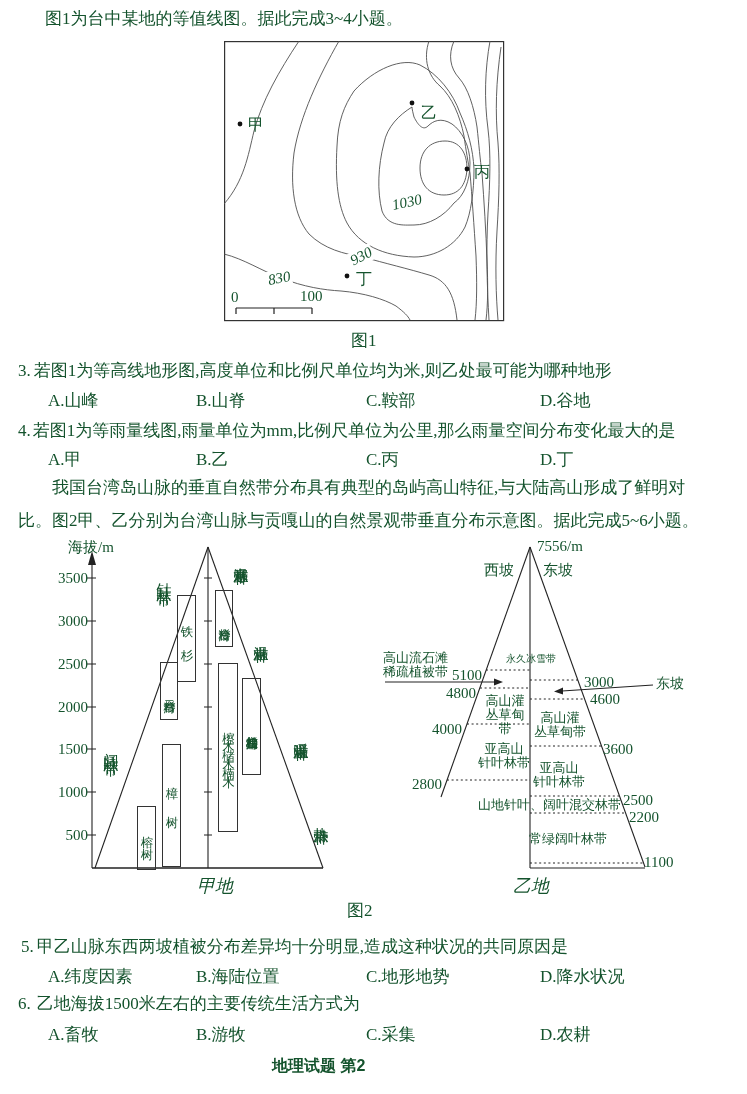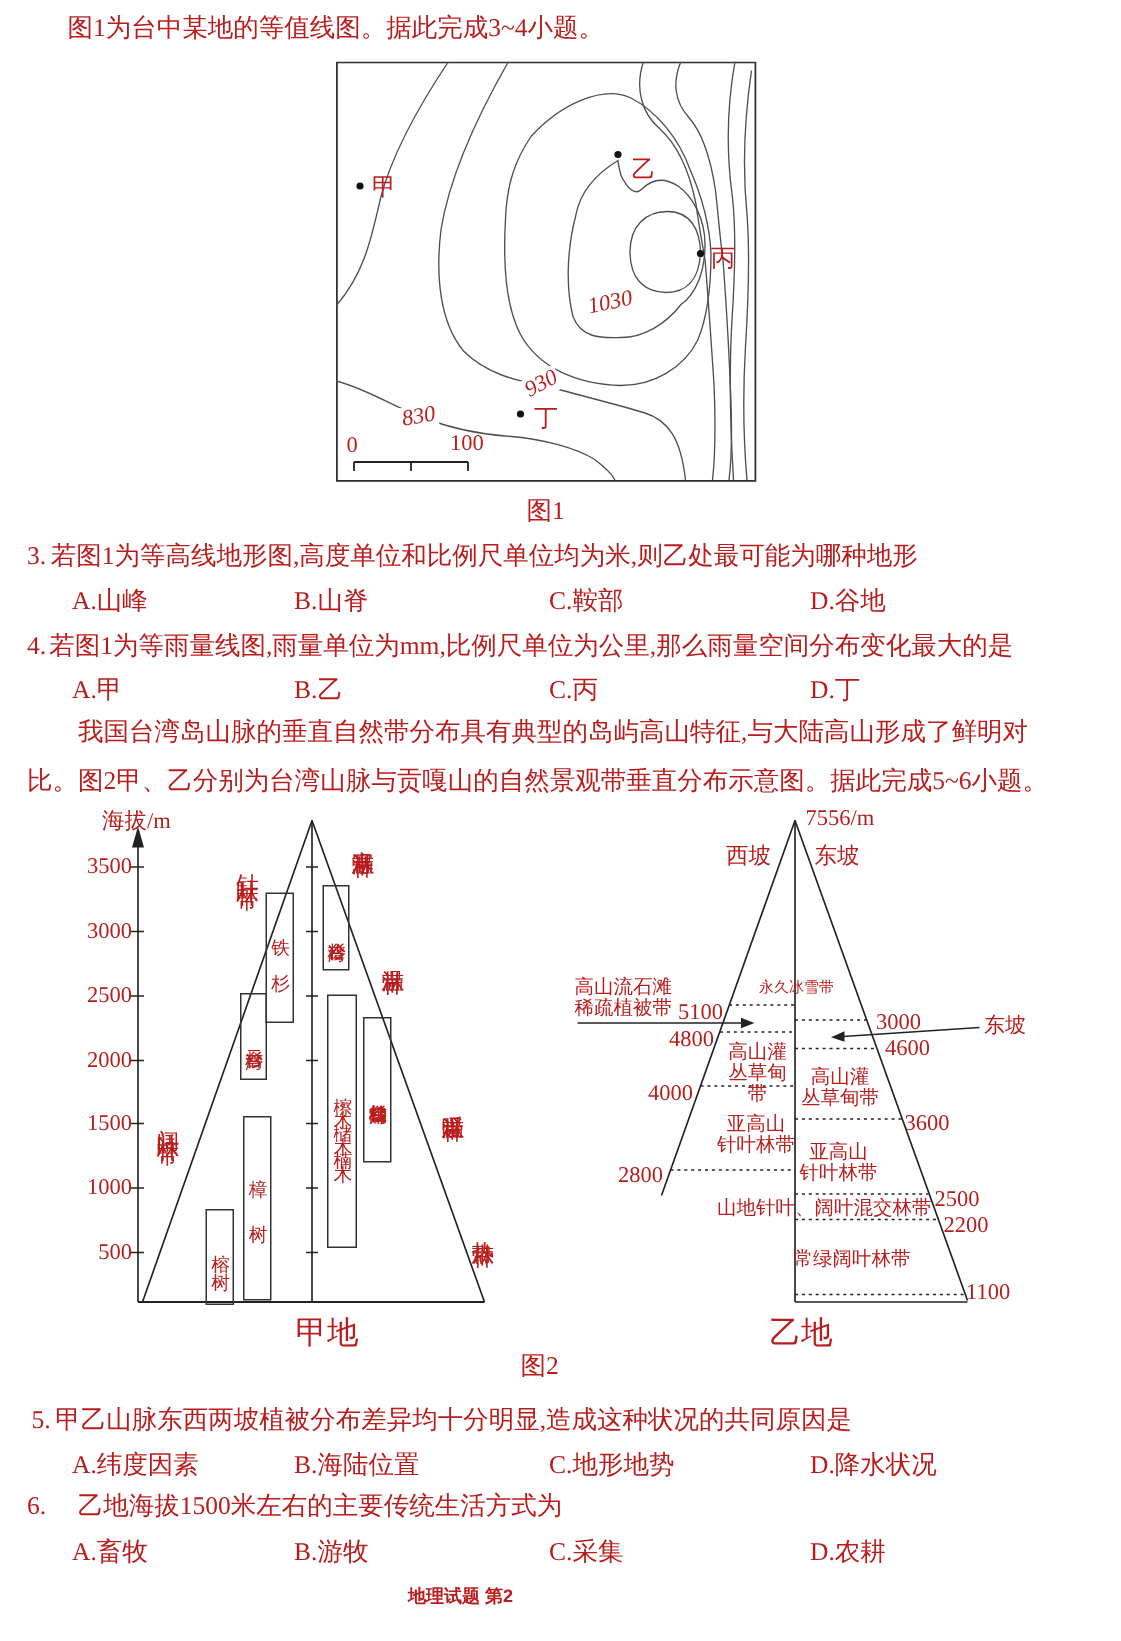--- a/index.html
+++ b/index.html
@@ -1,38 +1,38 @@
 <!DOCTYPE html>
 <html><head>
 <meta charset="utf-8">
 <style>
   html,body{margin:0;padding:0;background:#fff;}
   .page{position:relative;width:747px;height:1094px;background:#fff;overflow:hidden;
-        font-family:"Liberation Serif","DejaVu Serif",serif;color:#b91c1c;}
+        font-family:"Liberation Serif","DejaVu Serif",serif;color:#14532d;}
   .t{position:absolute;white-space:nowrap;font-size:17px;line-height:19px;}
   .optrow{position:absolute;left:0;top:0;width:597px;height:20px;}
   .opt{position:absolute;font-size:17px;white-space:nowrap;}
   .fig{position:absolute;}
   .fig svg{position:absolute;left:0;top:0;}
   .maplbl{position:absolute;font-size:16px;white-space:nowrap;}
   .clabel{position:absolute;font-style:italic;font-size:15px;background:#fff;padding:0 1px;white-space:nowrap;}
   .snum{position:absolute;font-size:15px;white-space:nowrap;}
   .axnum{position:absolute;width:32px;text-align:right;font-size:15px;white-space:nowrap;}
   .vtext{position:absolute;writing-mode:vertical-rl;text-orientation:upright;font-size:15px;letter-spacing:3px;white-space:nowrap;line-height:16px;}
   .zbox{position:absolute;border:1px solid #333;display:flex;align-items:center;justify-content:center;background:#fff0;}
   .zbox span{writing-mode:vertical-rl;text-orientation:upright;font-size:12.5px;line-height:13px;white-space:nowrap;}
   .sp12 span{letter-spacing:12px;}
   .sp24 span{letter-spacing:24px;}
   .sp30 span{letter-spacing:30px;}
   .sp9 span{letter-spacing:9px;}
   .sp0 span{letter-spacing:0px;font-size:12px;}
   .zlbl{position:absolute;font-size:13px;line-height:14px;white-space:pre-line;text-align:center;}
   .zlbl-left{text-align:left;}
-  .base-lbl{position:absolute;font-size:21px;white-space:nowrap;}
-  .footer{position:absolute;font-family:"Liberation Sans","DejaVu Sans",sans-serif;font-weight:700;font-size:12px;white-space:nowrap;}
+  .base-lbl{position:absolute;font-size:18px;white-space:nowrap;font-style:italic;}
+  .footer{position:absolute;font-family:"Liberation Sans","DejaVu Sans",sans-serif;font-weight:700;font-size:16px;white-space:nowrap;}
   svg path, svg line, svg polyline{fill:none;}
 </style>
 </head>
 <body>
 
 <div class="page">
 
   <div class="t" style="left:45px;top:9px;">图1为台中某地的等值线图。据此完成3~4小题。</div>
 
   <div class="fig" style="left:224px;top:41px;width:281px;height:281px;">
@@ -207,21 +207,21 @@
 
   <div class="t" style="left:347px;top:901px;">图2</div>
 
   <div class="t" style="left:21px;top:937px;"><span>5.</span><span style="margin-left:3px;">甲乙山脉东西两坡植被分布差异均十分明显,造成这种状况的共同原因是</span></div>
   <div class="optrow" style="top:965px;">
     <span class="opt" style="left:48px;">A.纬度因素</span>
     <span class="opt" style="left:196px;">B.海陆位置</span>
     <span class="opt" style="left:366px;">C.地形地势</span>
     <span class="opt" style="left:540px;">D.降水状况</span>
   </div>
-  <div class="t" style="left:18px;top:994px;"><span>6.</span><span style="margin-left:21px;">乙地海拔1500米左右的主要传统生活方式为</span></div>
+  <div class="t" style="left:18px;top:994px;"><span>6.</span><span style="margin-left:6px;">乙地海拔1500米左右的主要传统生活方式为</span></div>
   <div class="optrow" style="top:1023px;">
     <span class="opt" style="left:48px;">A.畜牧</span>
     <span class="opt" style="left:196px;">B.游牧</span>
     <span class="opt" style="left:366px;">C.采集</span>
     <span class="opt" style="left:540px;text-align:right;">D.农耕</span>
   </div>
 
   <div class="footer" style="left:272px;top:1056px;">地理试题 第2</div>
 </div>
 

